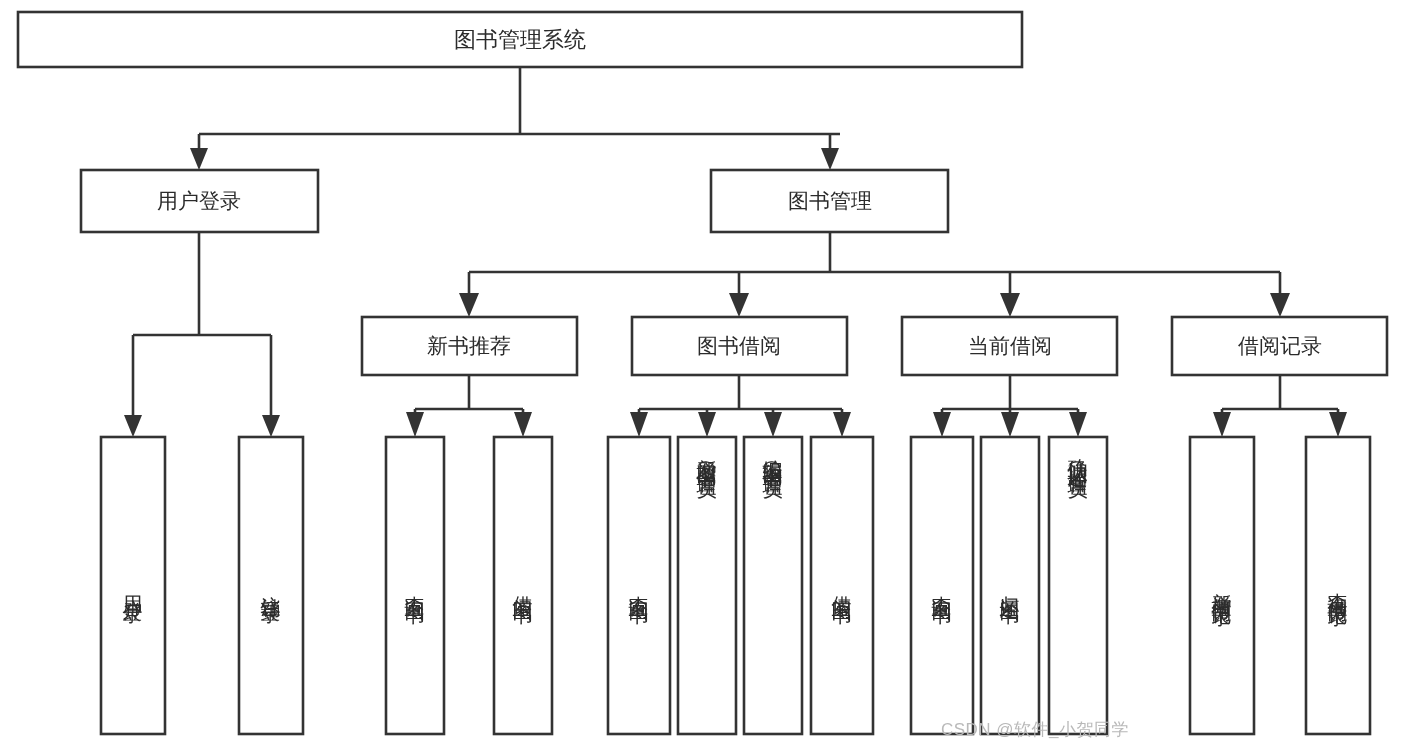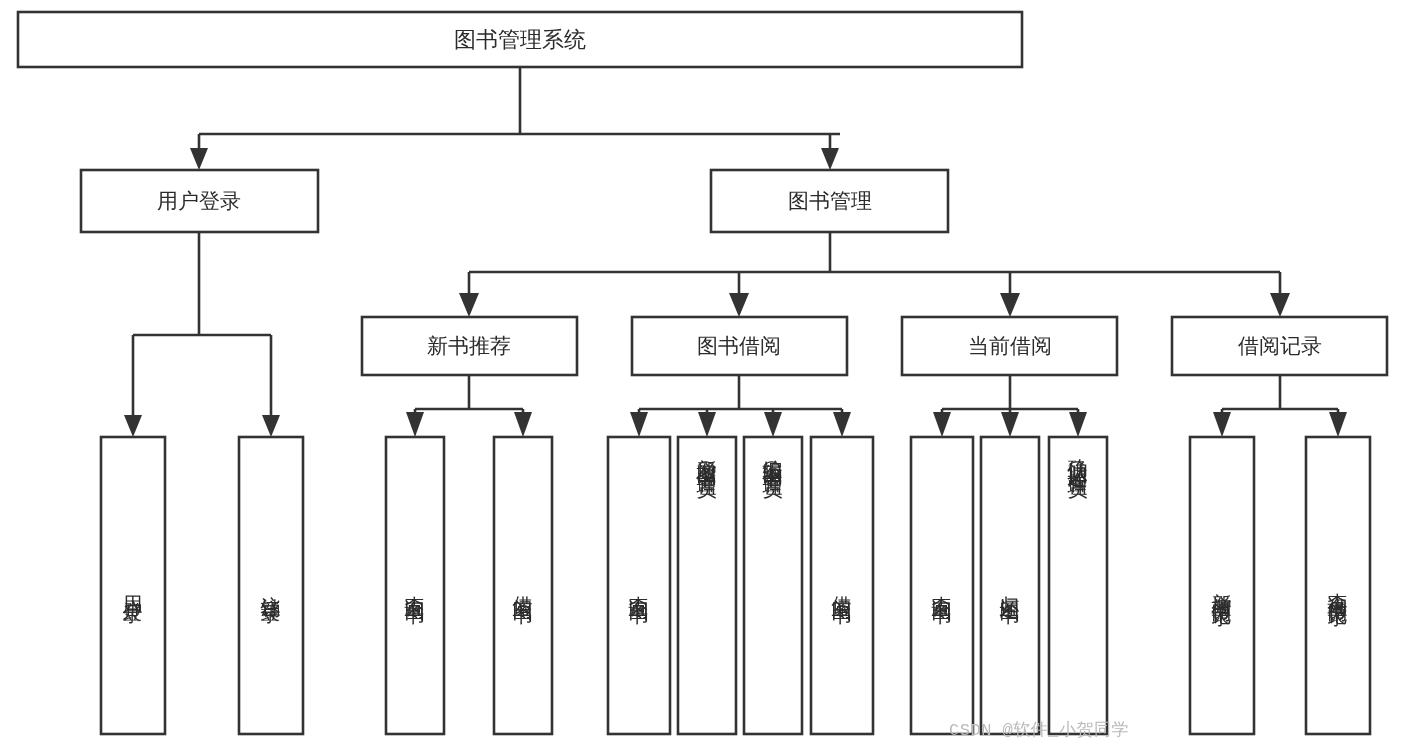--- a/index.html
+++ b/index.html
@@ -12,21 +12,21 @@
   .arrow-head{fill:#333333;stroke:none;}
   .node-label{fill:#2b2b2b;font-family:"Liberation Sans","DejaVu Sans",sans-serif;
               font-size:21px;text-anchor:middle;dominant-baseline:middle;}
   .node-label.root{font-size:22px;}
   .vlabel{position:absolute;display:flex;align-items:center;justify-content:center;
           writing-mode:vertical-rl;text-orientation:upright;
           font-family:"Liberation Sans","DejaVu Sans",sans-serif;
           font-size:20px;color:#2b2b2b;letter-spacing:3px;line-height:1;
           pointer-events:none;white-space:nowrap;}
   #watermark{position:absolute;right:8px;bottom:6px;font-size:17px;color:#b9b9b9;
-             font-family:Liberation Mono, monospace;letter-spacing:.5px;margin-left:19px;}
+             font-family:Liberation Sans, sans-serif;letter-spacing:.5px;margin-left:19px;}
 </style>
 </head>
 <body>
 
 <div id="stage">
 
   <svg id="diagram" viewBox="0 0 1405 747">
 
     <g>
       <path class="edge" d="M520,67 L520,134"></path>

